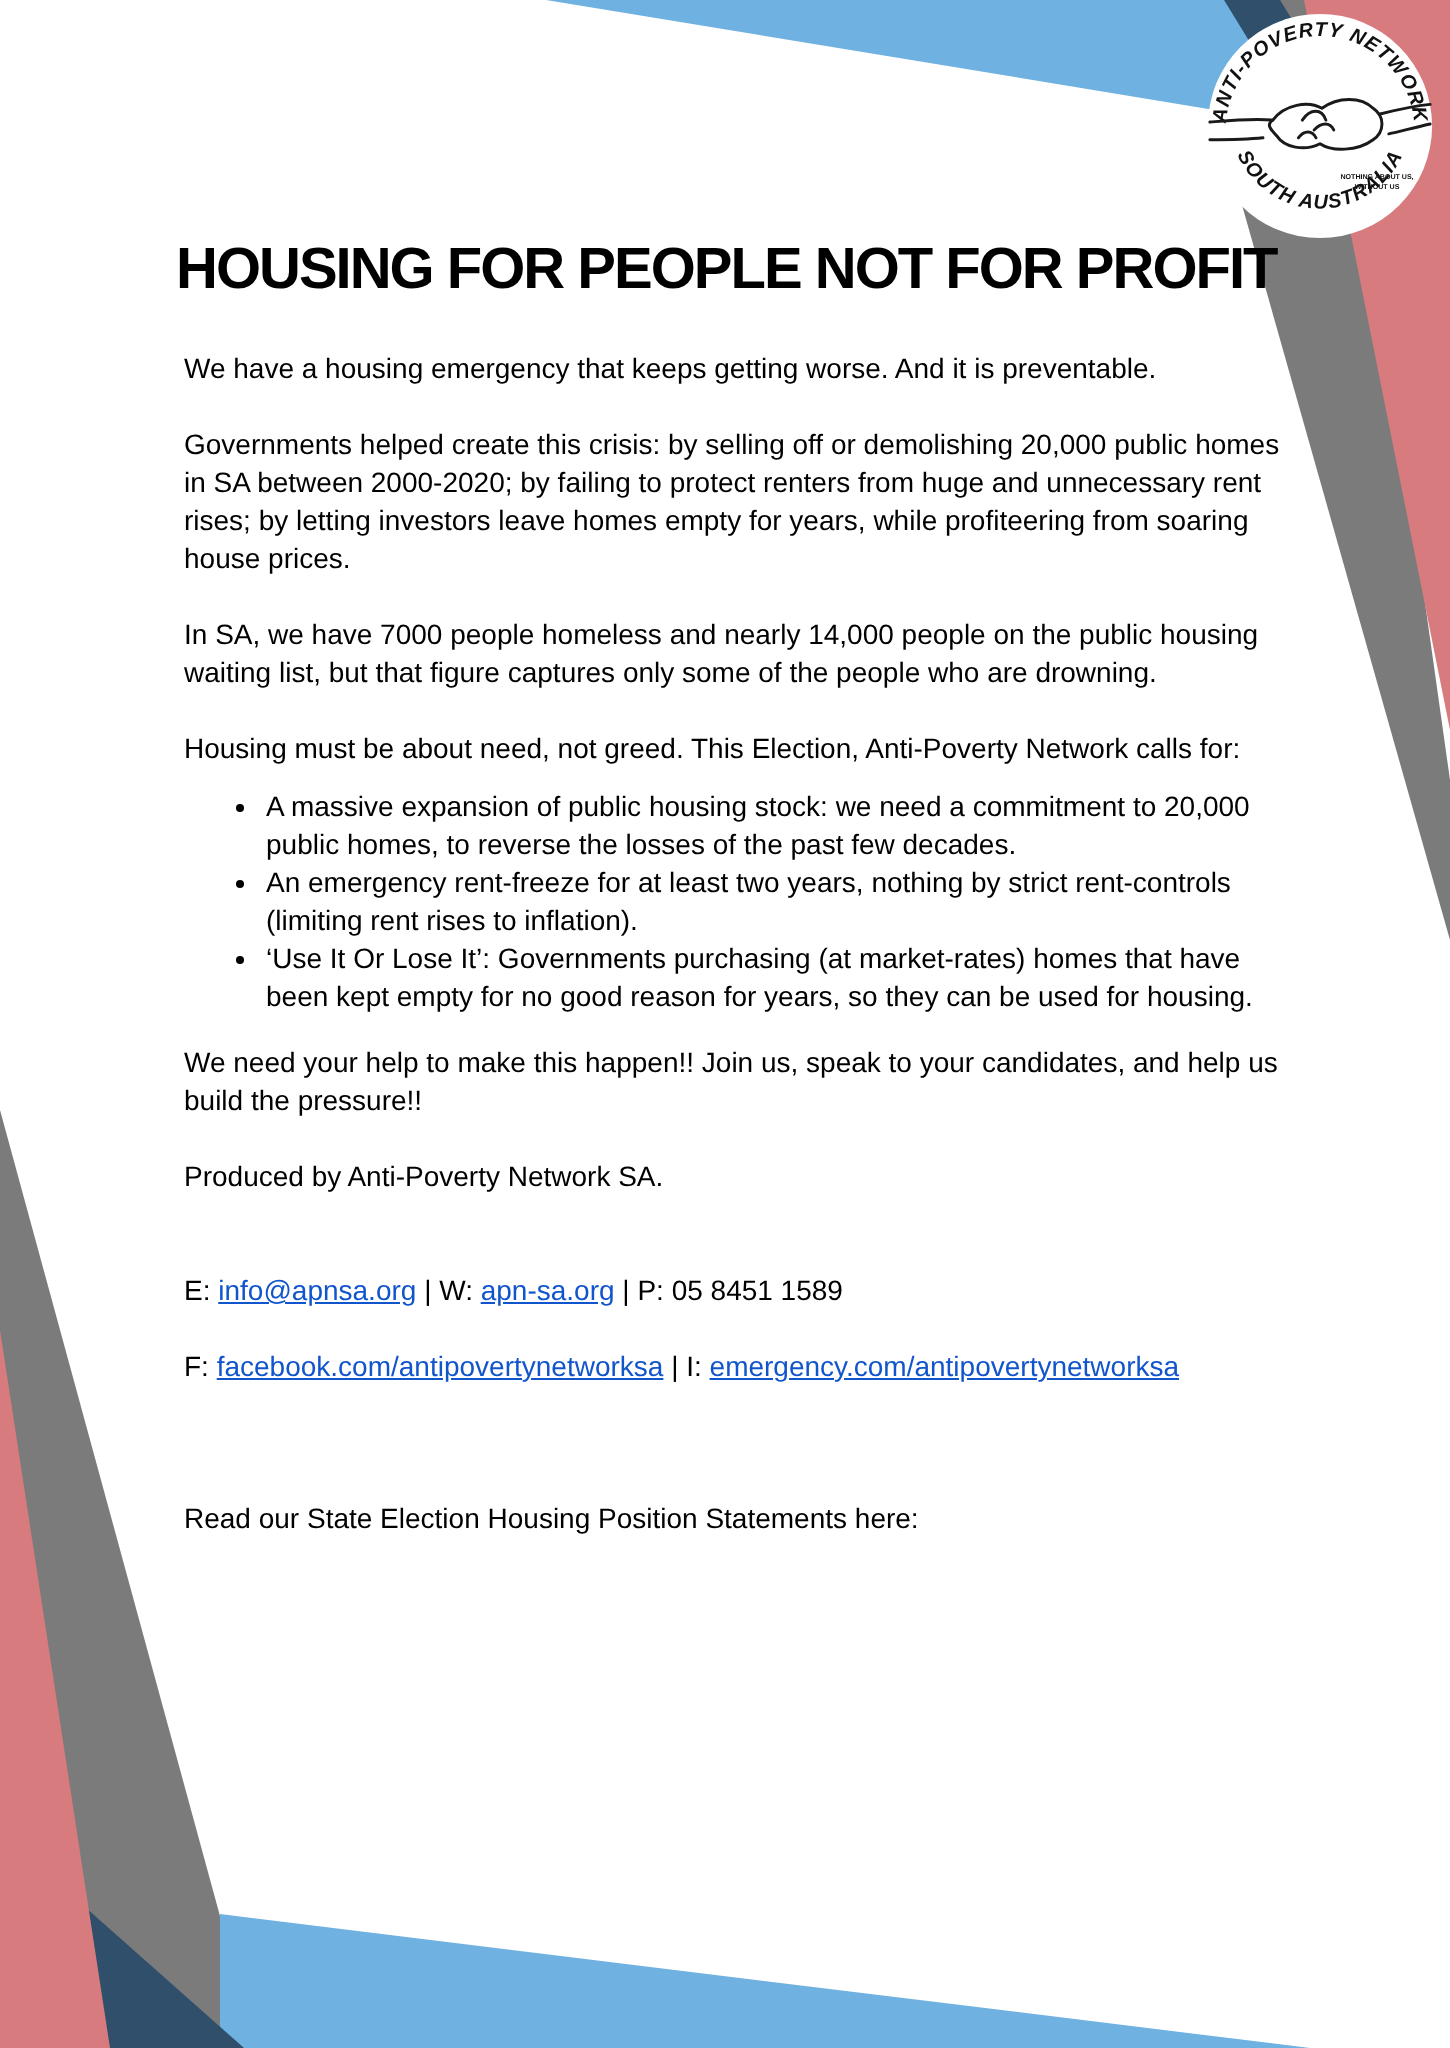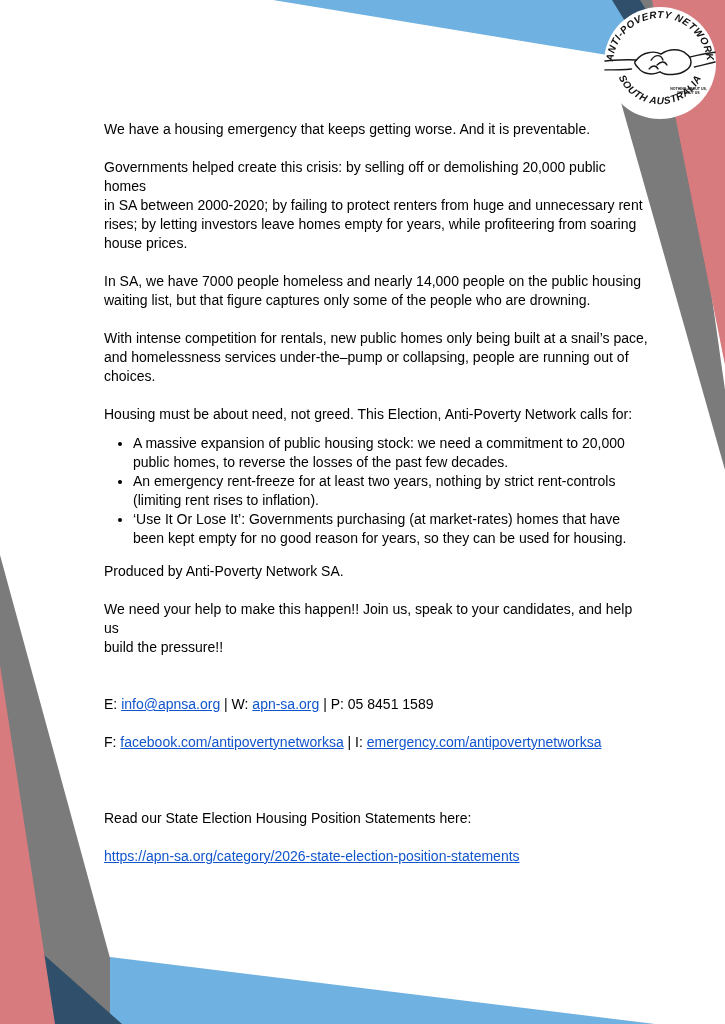--- a/index.html
+++ b/index.html
@@ -26,21 +26,21 @@
             font-size:10.2px;letter-spacing:0.6px;fill:#111111;}
   .logo-tiny{font-family:"Liberation Sans", sans-serif;font-weight:bold;
              font-size:3.6px;fill:#111111;text-anchor:middle;}
 
   .content{position:absolute;left:88px;top:120px;width:560px;}
   h1{
     font-size:29px;line-height:30px;font-weight:bold;letter-spacing:-1px;
     margin:0 0 25px 0;white-space:nowrap;color:#000000;
   }
   .para{
-    font-size:14px;line-height:19px;margin:0 0 19px 16px;
+    font-size:14px;line-height:19px;margin:0 0 19px 4px;
     white-space:pre-line;color:#000000;
   }
   ul.demands{
     margin:-9px 0 14px 0;padding:0 0 0 45px;
   }
   ul.demands li{
     font-size:14px;line-height:19px;margin:0;padding:0;
     white-space:pre-line;color:#000000;
   }
   .cline{display:block;}
@@ -80,48 +80,45 @@
     <path d="M36,57 C42,49 54,47 61,51 C69,45 81,45 87,51 C93,55 93,63 87,67 C79,73 66,73 60,69 C52,73 42,71 38,65 C34,61 33,59 36,57 Z"></path>
     <path d="M51,57 c4,-6 10,-6 12,0"></path>
     <path d="M57,62 c4,-4 8,-4 10,0"></path>
     <path d="M49,66 c3,-4 7,-4 9,0"></path>
   </g>
   <text class="logo-tiny" x="89" y="87">NOTHING ABOUT US,</text>
   <text class="logo-tiny" x="89" y="92">WITHOUT US</text>
 </svg>
 
 <div class="content">
+  <h1>HOUSING FOR PEOPLE NOT FOR PROFIT</h1>
 
   <p class="para">We have a housing emergency that keeps getting worse. And it is preventable.</p>
   <p class="para">Governments helped create this crisis: by selling off or demolishing 20,000 public homes
 in SA between 2000-2020; by failing to protect renters from huge and unnecessary rent
 rises; by letting investors leave homes empty for years, while profiteering from soaring
 house prices.</p>
   <p class="para">In SA, we have 7000 people homeless and nearly 14,000 people on the public housing
 waiting list, but that figure captures only some of the people who are drowning.</p>
-  <p class="para">With intense competition for rentals, new public homes only being built at a snail’s pace,
-and homelessness services under-the–pump or collapsing, people are running out of
-choices.</p>
   <p class="para">Housing must be about need, not greed. This Election, Anti-Poverty Network calls for:</p>
 
   <ul class="demands">
       <li>A massive expansion of public housing stock: we need a commitment to 20,000
 public homes, to reverse the losses of the past few decades.</li>
       <li>An emergency rent-freeze for at least two years, nothing by strict rent-controls
 (limiting rent rises to inflation).</li>
       <li>‘Use It Or Lose It’: Governments purchasing (at market-rates) homes that have
 been kept empty for no good reason for years, so they can be used for housing.</li>
     </ul>
 
-  <p class="para">Produced by Anti-Poverty Network SA.</p>
   <p class="para">We need your help to make this happen!! Join us, speak to your candidates, and help us
 build the pressure!!</p>
+  <p class="para">Produced by Anti-Poverty Network SA.</p>
 
   <p class="para">
     <span class="cline"><span>E: </span><a href="#" class="doc-link">info@apnsa.org</a><span> | W: </span><a href="#" class="doc-link">apn-sa.org</a><span> | P: 05 8451 1589</span></span>
     <span class="cline"><span>F: </span><a href="#" class="doc-link">facebook.com/antipovertynetworksa</a><span> | I: </span><a href="#" class="doc-link">emergency.com/antipovertynetworksa</a></span>
   </p>
 
   <p class="para">
     <span class="cline">Read our State Election Housing Position Statements here:</span>
-    <a class="doc-link cline" href="#">https://apn-sa.org/category/2026-state-election-position-statements</a>
   </p>
 </div>
 
 </body></html>

